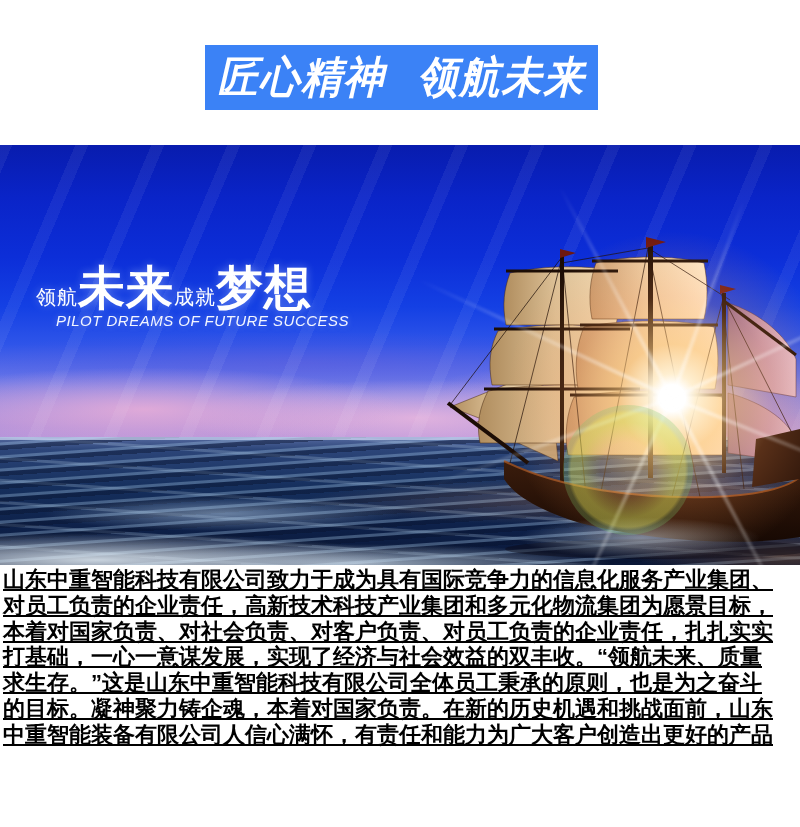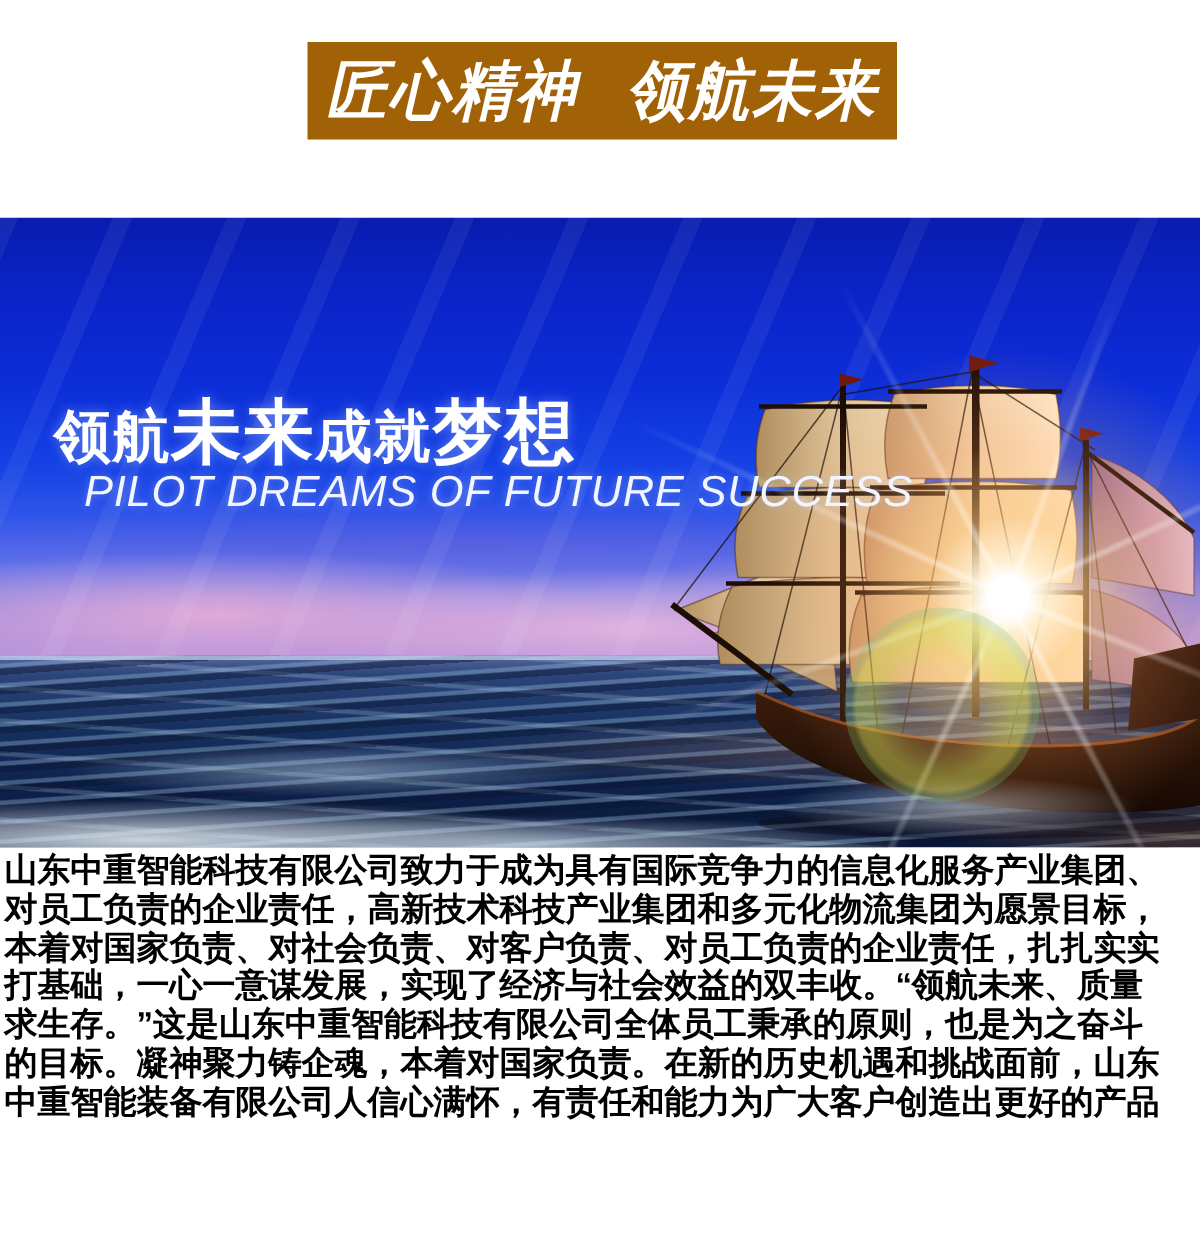--- a/index.html
+++ b/index.html
@@ -4,22 +4,22 @@
 <style>
   html,body{margin:0;padding:0;}
   body{
     width:800px;height:827px;background:#ffffff;position:relative;overflow:hidden;
     font-family:"Liberation Sans",sans-serif;
   }
   .page{position:absolute;inset:0;}
 
   
   .banner{
-    position:absolute;left:205px;top:28px;width:393px;height:65px;
-    background:#a16207;display:flex;align-items:center;justify-content:center;
+    position:absolute;left:205px;top:45px;width:393px;height:65px;
+    background:#3b82f6;display:flex;align-items:center;justify-content:center;
   }
   .banner-text{
     color:#ffffff;font-size:40px;font-weight:800;font-style:italic;
     letter-spacing:2px;word-spacing:16px;white-space:nowrap;
     font-family:"DejaVu Sans",sans-serif;
     transform:scaleY(1.08);
   }
 
   
   .hero{position:absolute;left:0;top:145px;width:800px;height:420px;overflow:hidden;}
@@ -90,36 +90,36 @@
     background:radial-gradient(circle,
       rgba(255,240,150,.15) 0 30%, rgba(210,225,90,.45) 52% 62%,
       rgba(120,200,110,.25) 66% 72%, transparent 76%);
   }
 
   
   .headline{
     position:absolute;left:36px;top:112px;display:flex;align-items:baseline;
     color:#ffffff;text-shadow:0 0 8px rgba(200,220,255,.45);white-space:nowrap;
   }
-  .h-small{font-size:38px;font-weight:700;letter-spacing:1px;}
+  .h-small{font-size:20px;font-weight:400;letter-spacing:1px;}
   .h-large{font-size:47px;font-weight:600;letter-spacing:1px;text-align:center;}
   .h-gap{}
   .tagline{
-    position:absolute;left:56px;top:167px;font-size:29px;font-style:italic;
+    position:absolute;left:56px;top:167px;font-size:15px;font-style:italic;
     font-weight:500;letter-spacing:.5px;color:#f2f5ff;white-space:nowrap;
     text-shadow:0 0 6px rgba(180,205,255,.4);
   }
 
   
   .body-text{
     position:absolute;left:0;top:567px;width:800px;overflow:hidden;color:#000000;
   }
   .body-text .line{
     font-size:22px;line-height:25.8px;font-weight:700;white-space:nowrap;
-    padding-left:3px;letter-spacing:0;
+    padding-left:3px;letter-spacing:0;text-decoration:underline;
   }
 </style>
 </head>
 <body>
 
 <div class="page">
 
   <div class="banner">
     <span class="banner-text">匠心精神 领航未来</span>
   </div>

